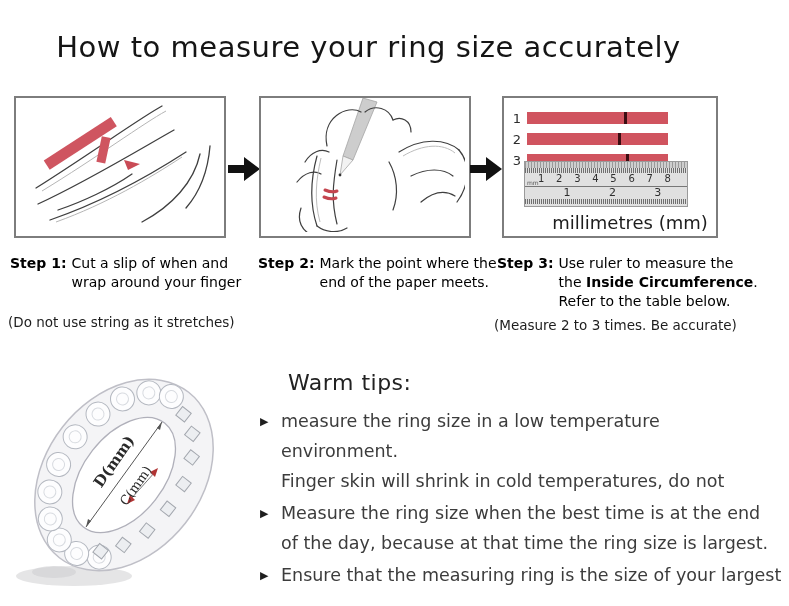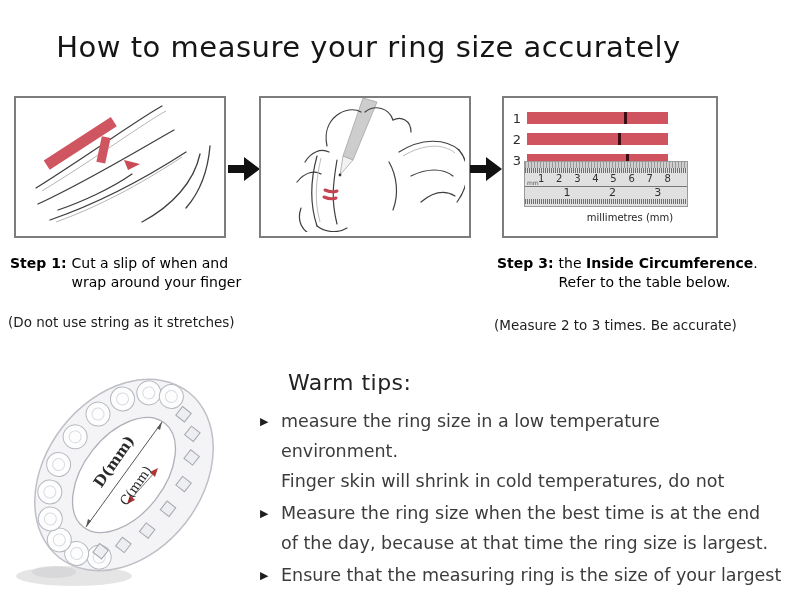--- a/index.html
+++ b/index.html
@@ -28,21 +28,21 @@
          background:#e0e0e0;border:1px solid #9a9a9a;}
   .ruler-band{height:6px;background:repeating-linear-gradient(90deg,#9a9a9a 0 1px,#cecece 1px 3px);}
   .ruler-ticks{height:5px;background:repeating-linear-gradient(90deg,#6f6f6f 0 1px,transparent 1px 2px);}
   .ruler-cm-row{position:relative;height:12px;display:flex;justify-content:space-between;
                 padding:0 16px 0 13px;font-size:10px;line-height:12px;color:#2f2f2f;}
   .ruler-unit{position:absolute;left:2px;top:4px;font-size:6px;color:#555;}
   .ruler-divider{height:1px;background:#777;margin:1px 0 0 0;}
   .ruler-inch-row{position:relative;height:12px;font-size:11px;line-height:12px;color:#2f2f2f;}
   .ruler-inch-row span{position:absolute;transform:translateX(-50%);}
   .ruler-caption{position:absolute;left:46px;top:114px;width:160px;text-align:center;
-                 font-size:10px;color:#1d1d1d;}
+                 font-size:18px;color:#1d1d1d;}
 
   
   .step{position:absolute;font-size:14px;line-height:19px;color:#000000;white-space:nowrap;}
   .step-label{font-weight:bold;margin-right:5px;vertical-align:top;}
   .step-body{display:inline-block;}
   .sline{display:block;}
   .note{position:absolute;font-size:13.5px;color:#1d1d1d;white-space:nowrap;}
 
   
   .tips-heading{position:absolute;left:260px;top:370px;font-size:22px;color:#222;
@@ -170,23 +170,30 @@
   </div>
 
   <p class="step" style="left:10px;top:240px">
     <span class="step-label">Step 1:</span><span class="step-body">
       <span class="sline">Cut a slip of when and</span>
       <span class="sline">wrap around your finger</span>
     </span>
   </p>
   <div class="note" style="left:8px;top:314px">(Do not use string as it stretches)</div>
 
+  <p class="step" style="left:258px;top:240px">
+    <span class="step-label">Step 2:</span><span class="step-body">
+      <span class="sline">Mark the point where the</span>
+      <span class="sline">end of the paper meets.</span>
+    </span>
+  </p>
 
   <p class="step" style="left:497px;top:240px">
     <span class="step-label">Step 3:</span><span class="step-body">
+      <span class="sline">Use ruler to measure the</span>
       <span class="sline"><span>the </span><b>Inside Circumference</b><span>.</span></span>
       <span class="sline">Refer to the table below.</span>
     </span>
   </p>
   <div class="note" style="left:494px;top:317px">(Measure 2 to 3 times. Be accurate)</div>
 
   <div class="ring-wrap">
     <svg width="256" height="244" viewBox="0 0 256 244">
 
       <ellipse cx="72" cy="216" rx="58" ry="10" fill="#dcdcde" opacity="0.75"></ellipse>

